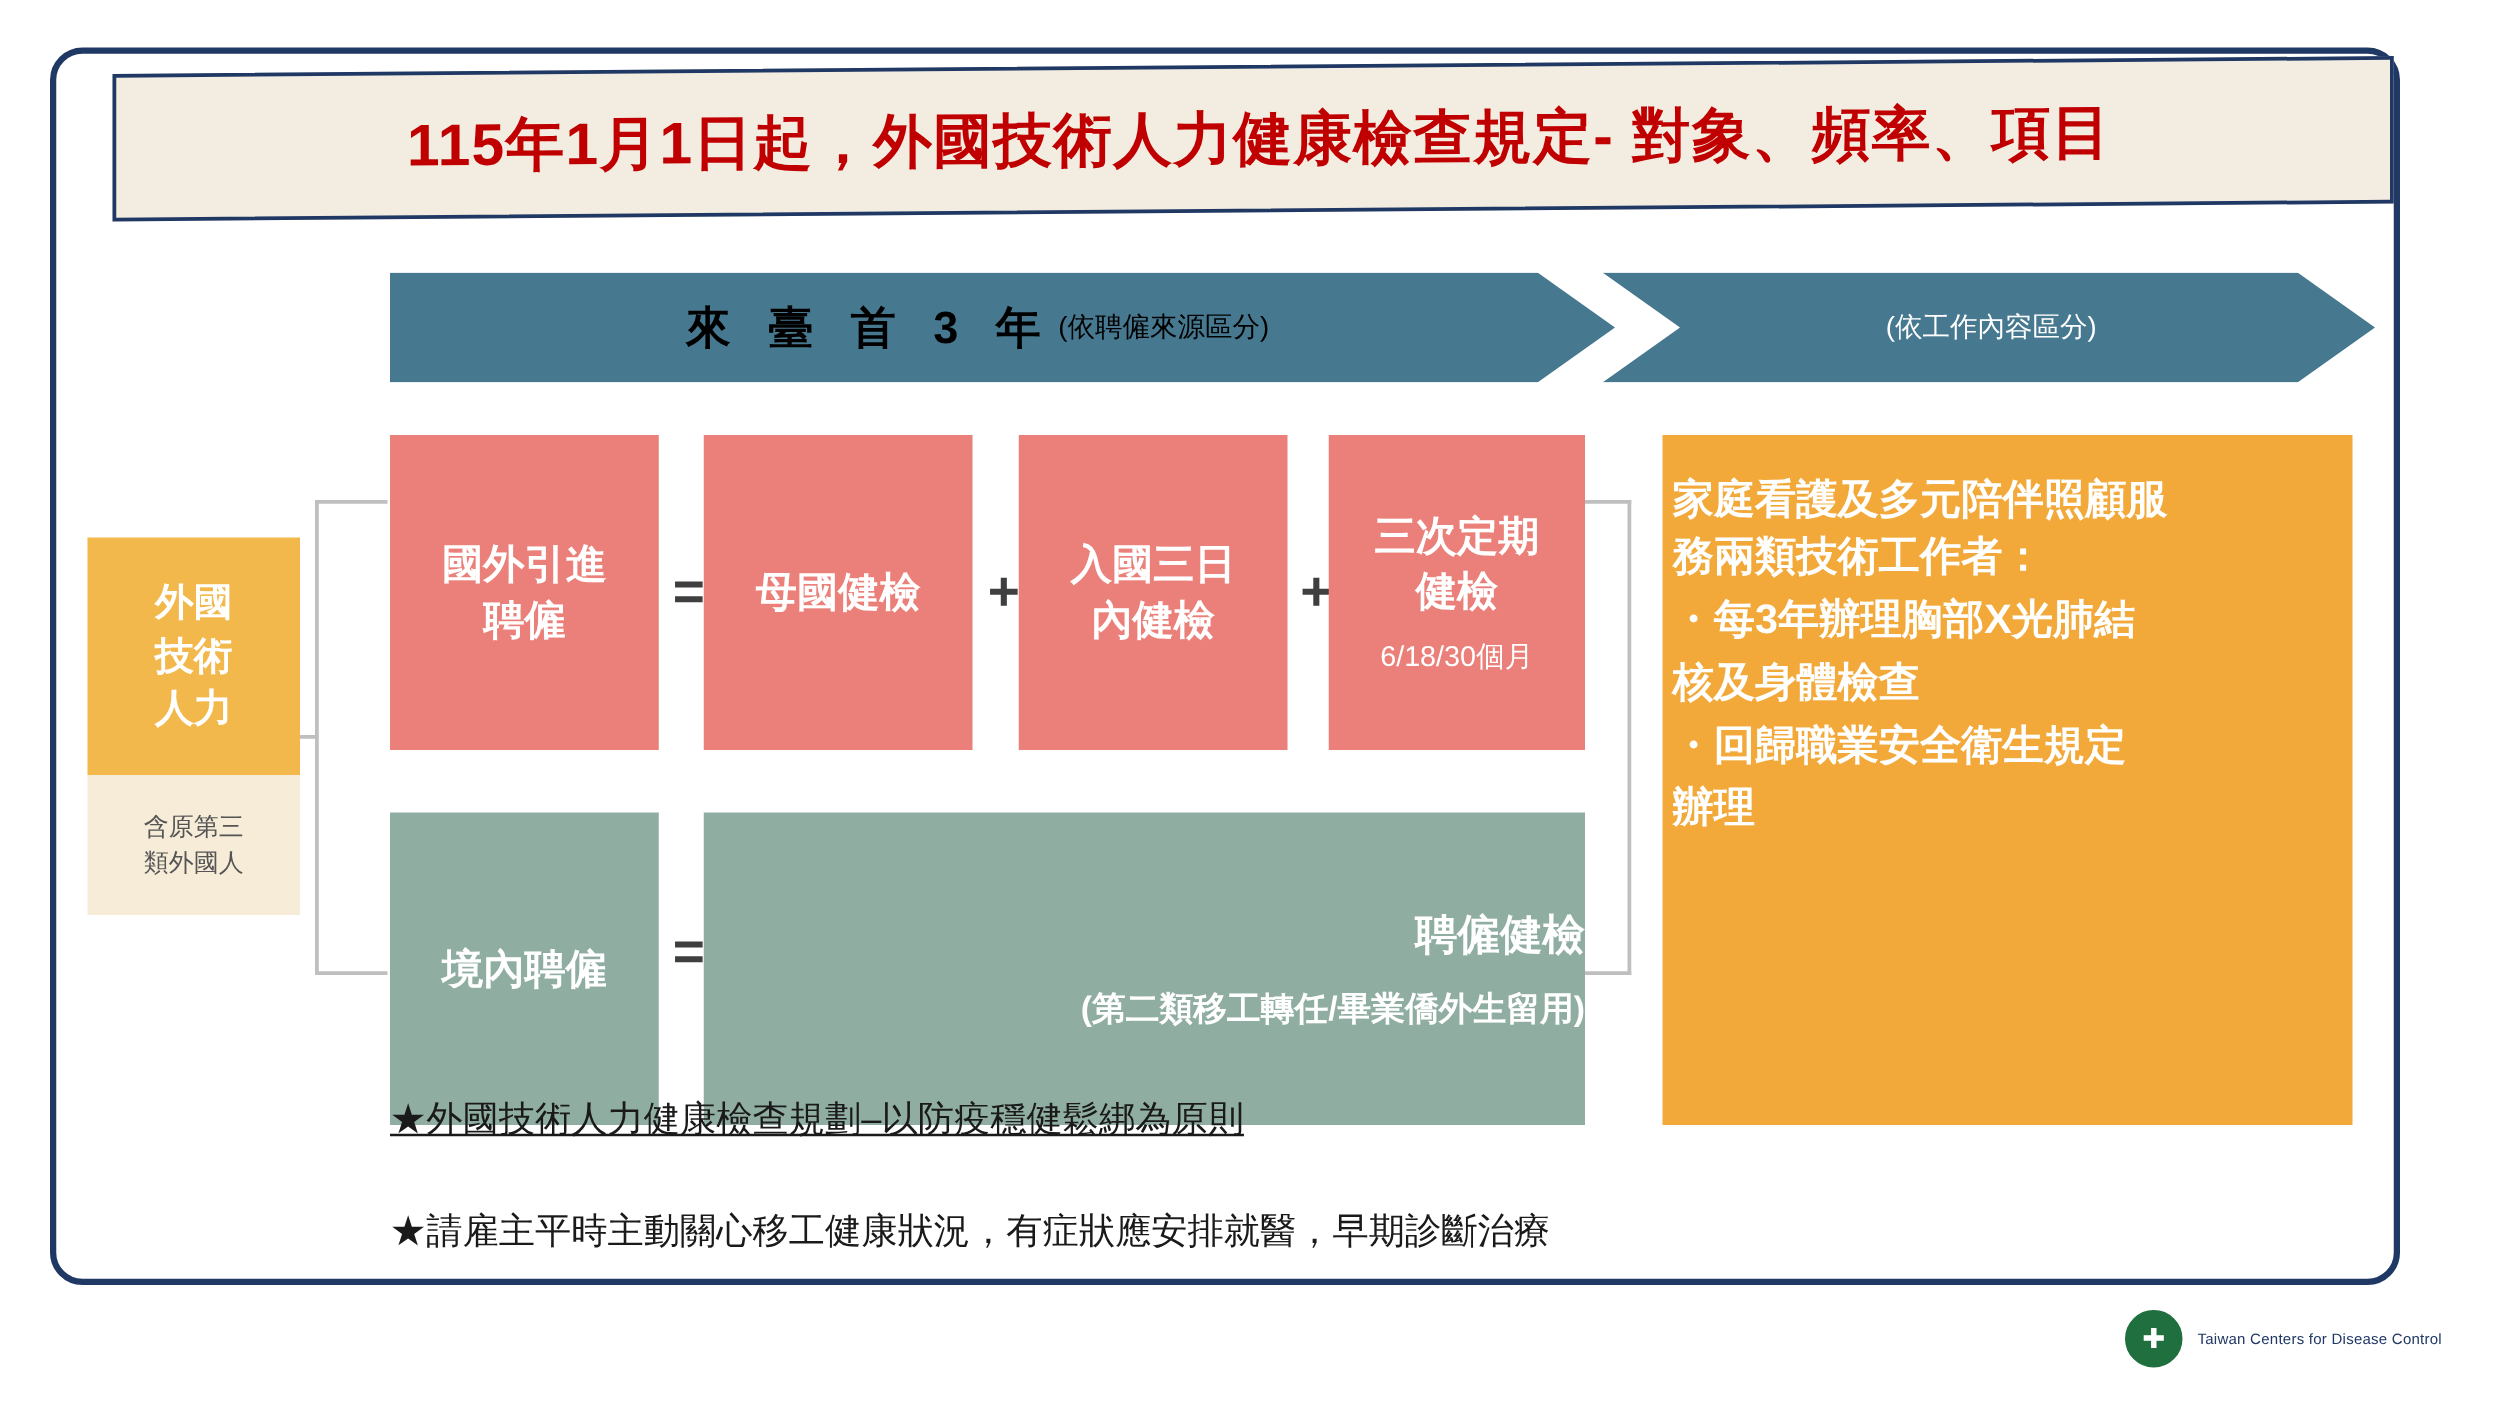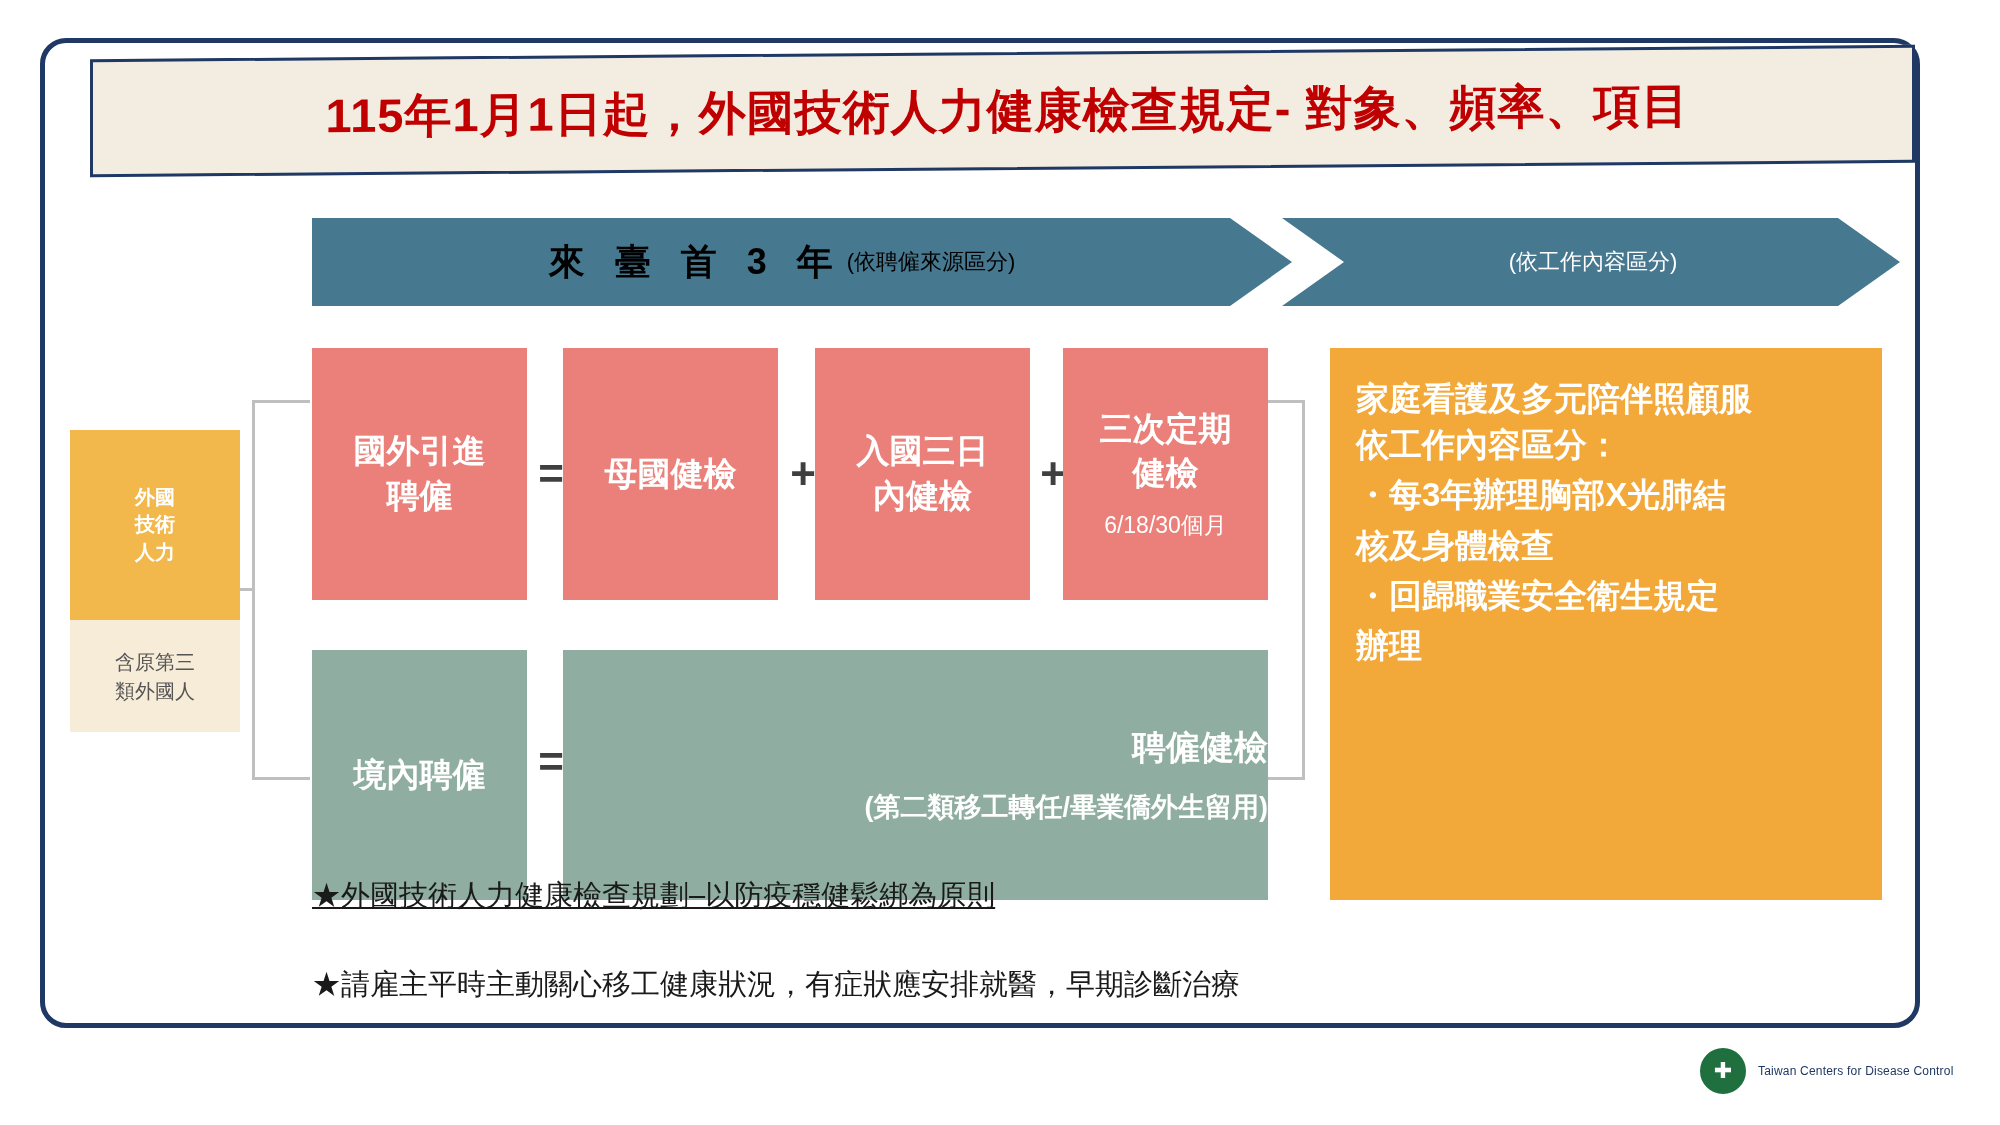--- a/index.html
+++ b/index.html
@@ -102,21 +102,21 @@
 
   
   #left-label {
     position: absolute;
     left: 70px;
     top: 430px;
     width: 170px;
     height: 190px;
     background: #f2b84b;
     color: #ffffff;
-    font-size: 20px;
+    font-size: 31px;
     font-weight: bold;
     line-height: 1.38;
     display: flex;
     align-items: center;
     justify-content: center;
     text-align: center;
     box-sizing: border-box;
   }
   #left-note {
     position: absolute;
@@ -228,21 +228,21 @@
   
   #right-panel {
     position: absolute;
     left: 1330px;
     top: 348px;
     width: 552px;
     height: 552px;
     background: #f2a939;
     color: #ffffff;
     box-sizing: border-box;
-    padding: 28px 26px 20px 26px;
+    padding: 28px 26px 20px 8px;
     font-weight: bold;
   }
   #right-panel .head {
     font-size: 33px;
     line-height: 1.40;
   }
   #right-panel .bullet {
     font-size: 33px;
     line-height: 1.40;
     margin-top: 4px;
@@ -354,21 +354,21 @@
 </div>
 <div class="operator" id="op-eq-2">=</div>
 
 <div class="green" id="green-2">
   <div>聘僱健檢</div>
   <div class="sub">(第二類移工轉任/畢業僑外生留用)</div>
 </div>
 
 <div id="right-panel">
   <div class="head">家庭看護及多元陪伴照顧服</div>
-  <div class="head">依工作內容區分：</div>
+  <div class="head">務兩類技術工作者：</div>
   <div class="bullet">・每3年辦理胸部X光肺結</div>
   <div class="bullet">核及身體檢查</div>
   <div class="bullet">・回歸職業安全衛生規定</div>
   <div class="bullet">辦理</div>
 </div>
 
 <div class="footnote" id="foot-1">★外國技術人力健康檢查規劃–以防疫穩健鬆綁為原則</div>
 <div class="footnote" id="foot-2">★請雇主平時主動關心移工健康狀況，有症狀應安排就醫，早期診斷治療</div>
 
 <div id="logo">

